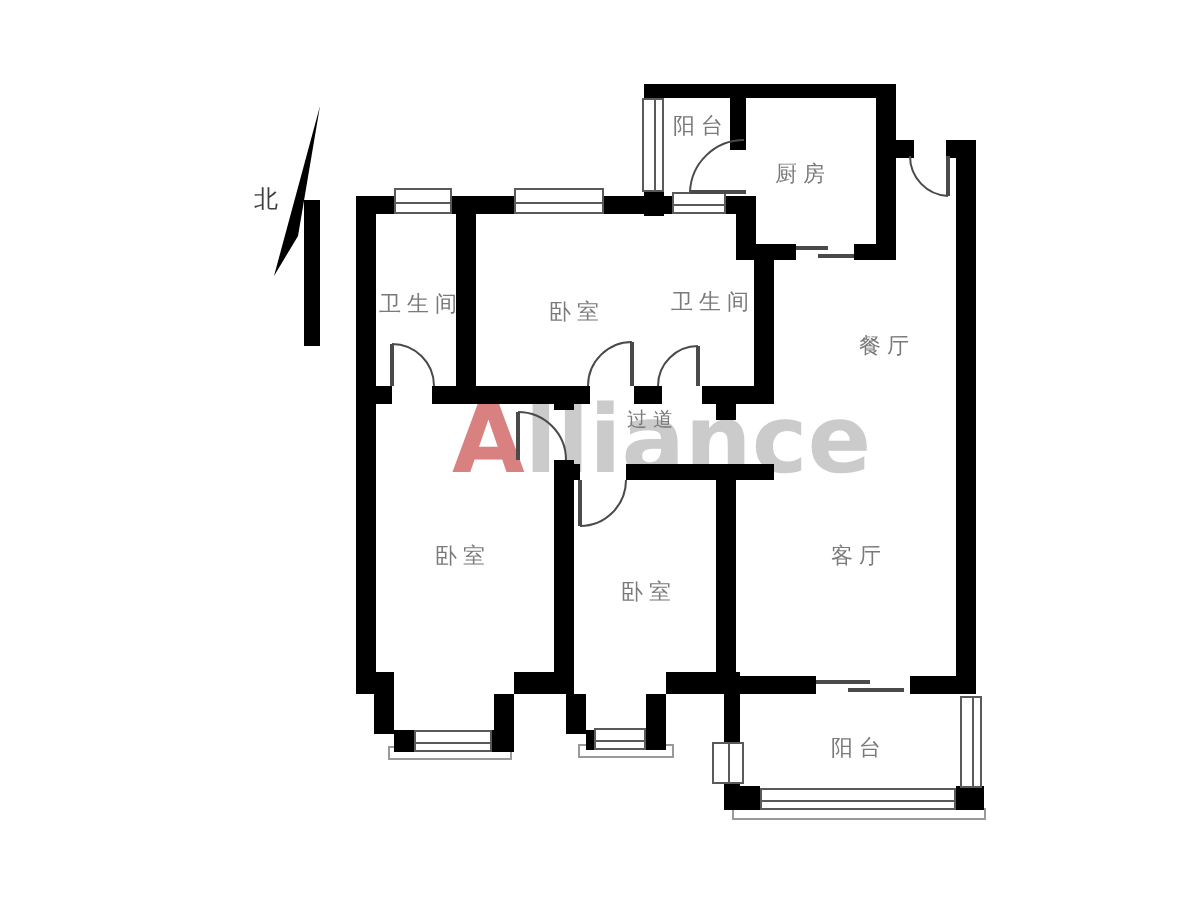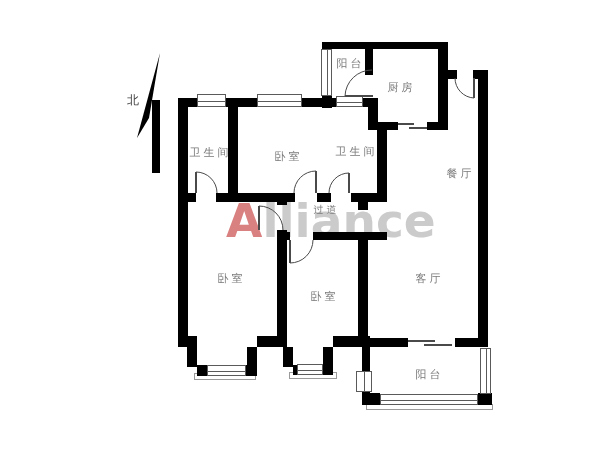--- a/index.html
+++ b/index.html
@@ -25,21 +25,21 @@
 
 <div class="canvas">
 
   <div class="wm"><span class="wm-a">A</span><span>lliance</span></div>
 
   <div class="rlabel" style="left:349px;top:63px">阳台</div>
   <div class="rlabel" style="left:400px;top:87px">厨房</div>
   <div class="rlabel" style="left:209px;top:152px">卫生间</div>
   <div class="rlabel" style="left:287px;top:156px">卧室</div>
   <div class="rlabel" style="left:355px;top:151px">卫生间</div>
-  <div class="rlabel" style="left:459px;top:173px">餐厅</div>
+  <div class="rlabel" style="left:442px;top:173px">餐厅</div>
   <div class="rlabel small" style="left:325px;top:210px">过道</div>
   <div class="rlabel" style="left:230px;top:278px">卧室</div>
   <div class="rlabel" style="left:323px;top:296px">卧室</div>
   <div class="rlabel" style="left:428px;top:278px">客厅</div>
   <div class="rlabel" style="left:428px;top:374px">阳台</div>
 
   <div class="compass-label" style="left:133px;top:100px">北</div>
 
   <svg class="overlay" width="600" height="449" viewBox="0 0 600 449">
     <g>

